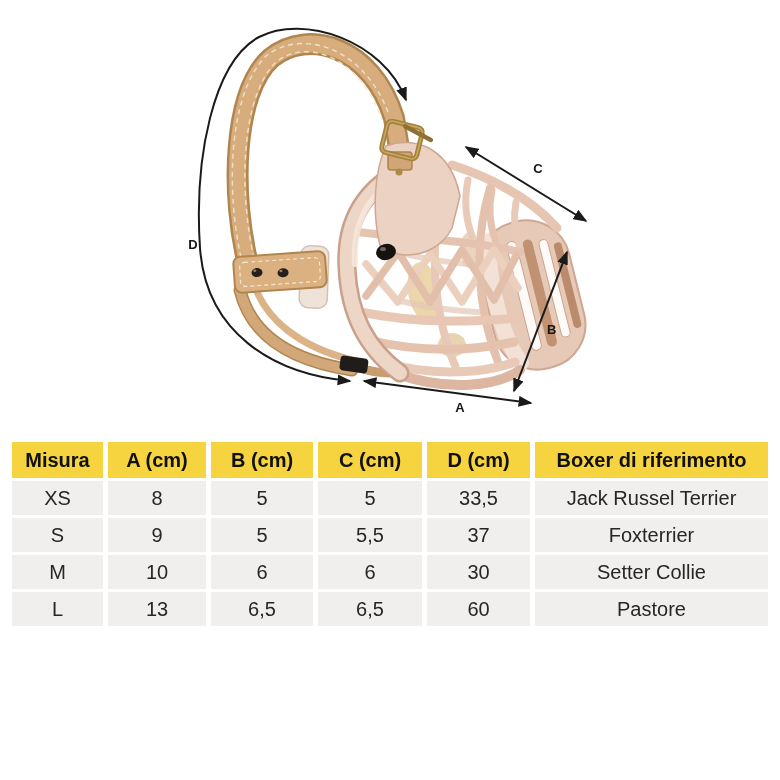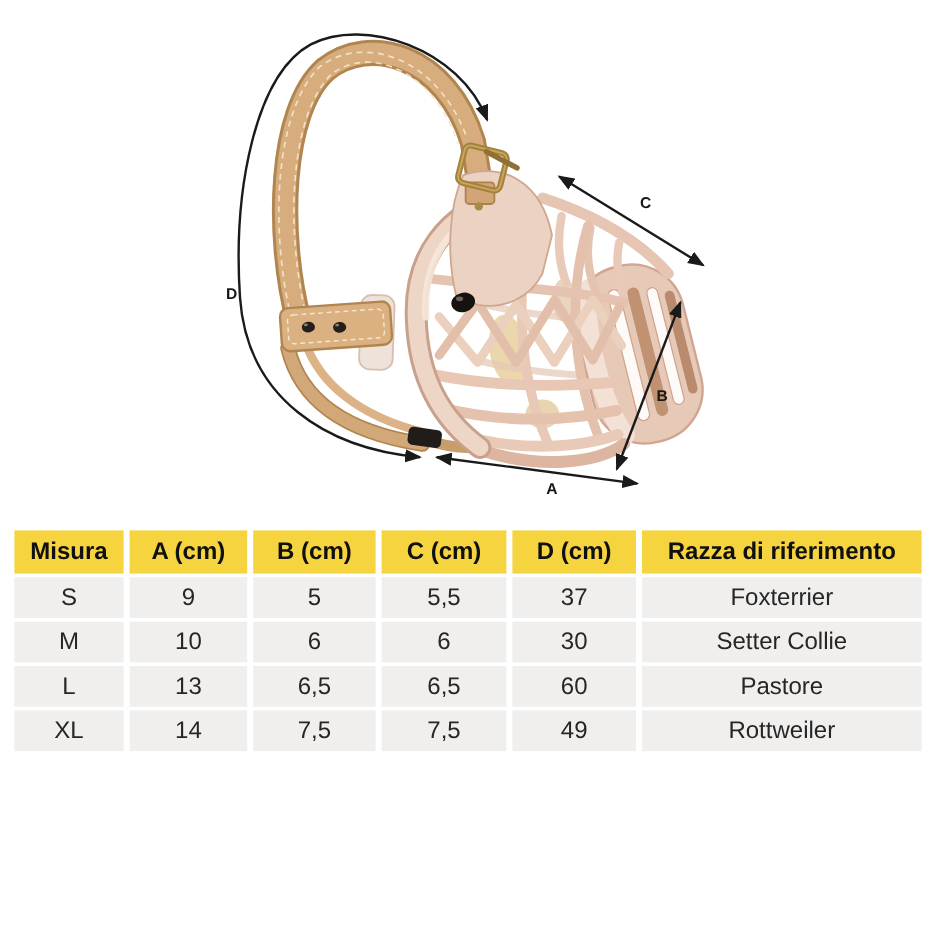--- a/index.html
+++ b/index.html
@@ -141,24 +141,32 @@
         <col style="width:103px">
         <col style="width:233px">
     </colgroup>
     <thead>
       <tr>
         <th>Misura</th>
         <th>A (cm)</th>
         <th>B (cm)</th>
         <th>C (cm)</th>
         <th>D (cm)</th>
-        <th>Razza di riferimento</th>
+        <th>Boxer di riferimento</th>
       </tr>
     </thead>
     <tbody>
+      <tr>
+        <td>XS</td>
+        <td>8</td>
+        <td>5</td>
+        <td>5</td>
+        <td>33,5</td>
+        <td>Jack Russel Terrier</td>
+      </tr>
       <tr>
         <td>S</td>
         <td>9</td>
         <td>5</td>
         <td>5,5</td>
         <td>37</td>
         <td>Foxterrier</td>
       </tr>
       <tr>
         <td>M</td>
@@ -169,23 +177,15 @@
         <td>Setter Collie</td>
       </tr>
       <tr>
         <td>L</td>
         <td>13</td>
         <td>6,5</td>
         <td>6,5</td>
         <td>60</td>
         <td>Pastore</td>
       </tr>
-      <tr>
-        <td>XL</td>
-        <td>14</td>
-        <td>7,5</td>
-        <td>7,5</td>
-        <td>49</td>
-        <td>Rottweiler</td>
-      </tr>
     </tbody>
   </table>
 </div>
 
 </body></html>

